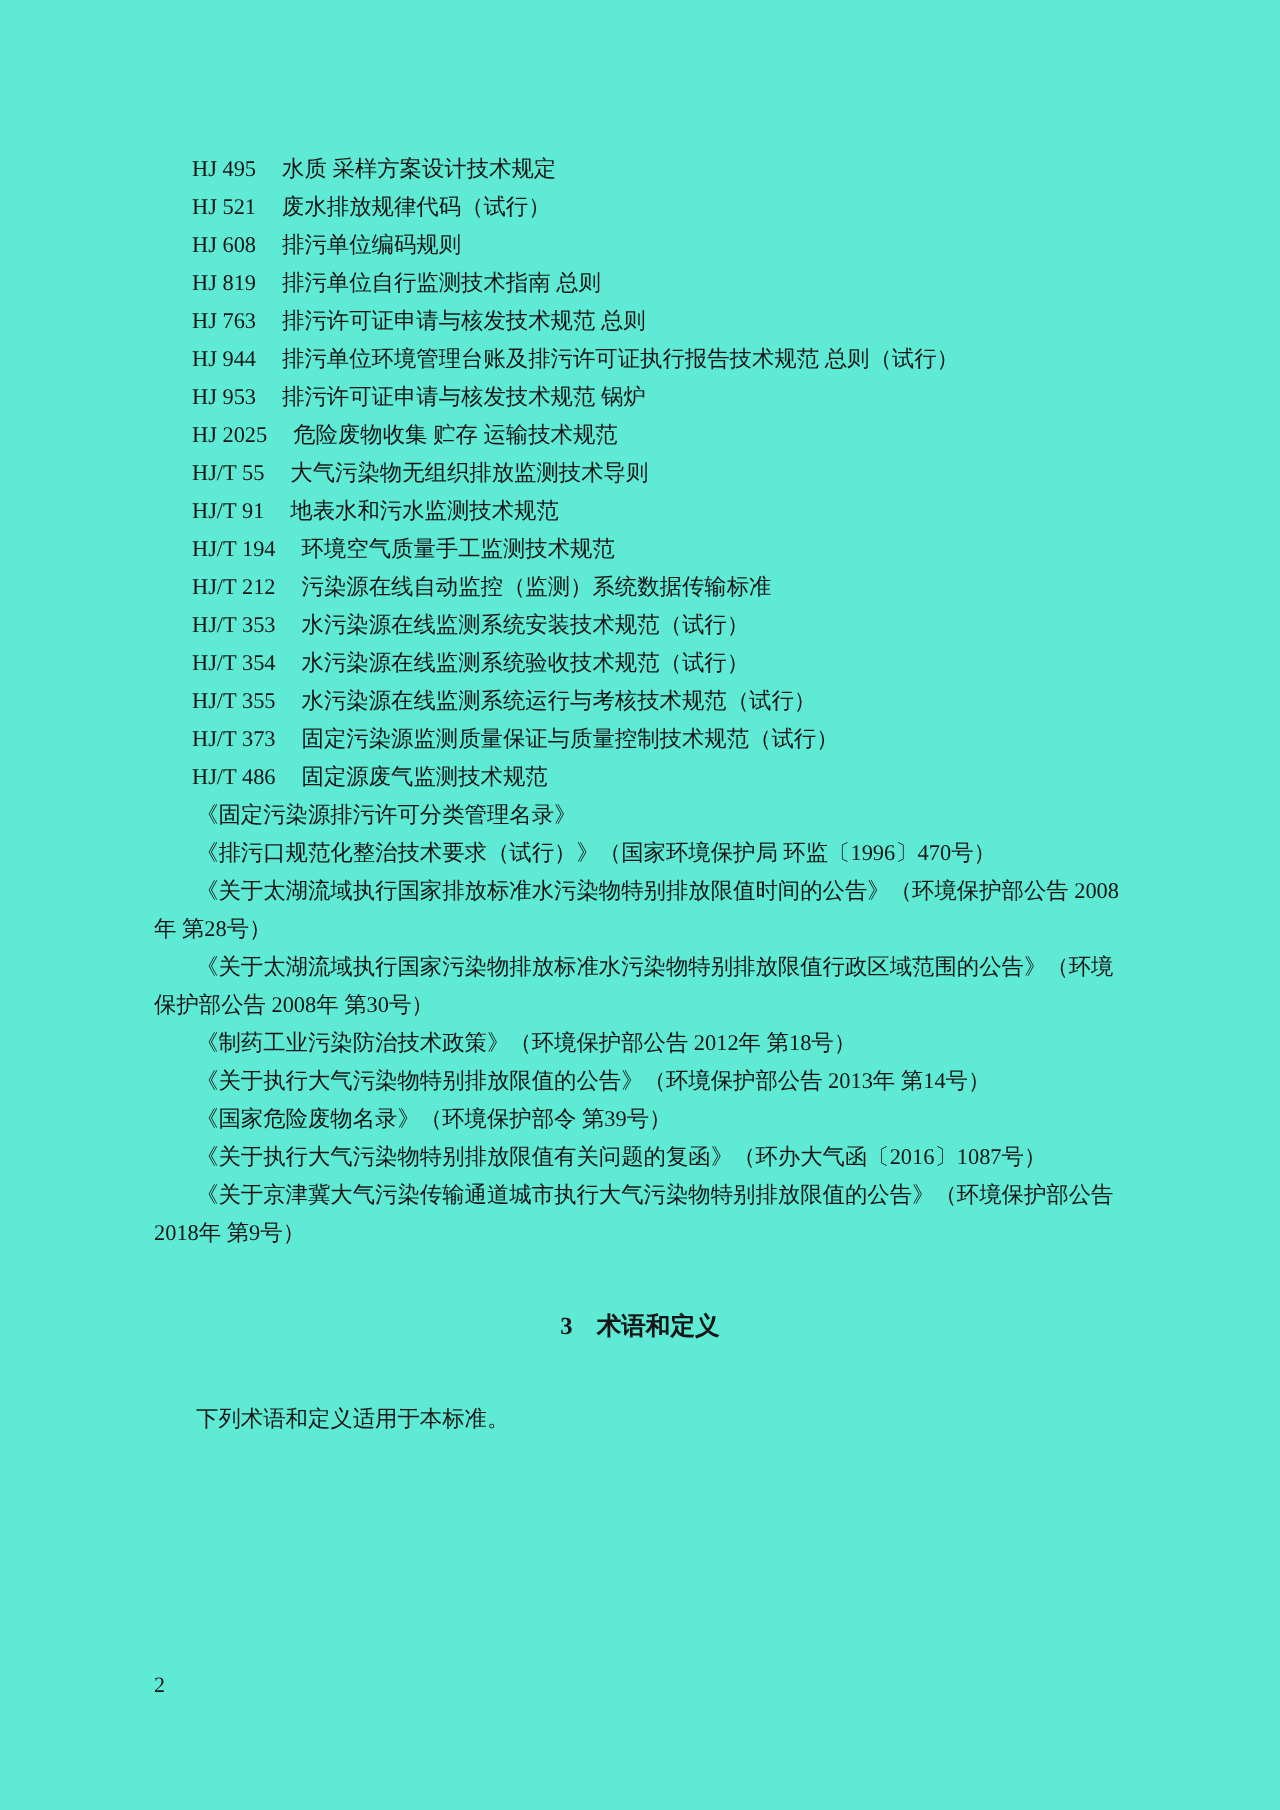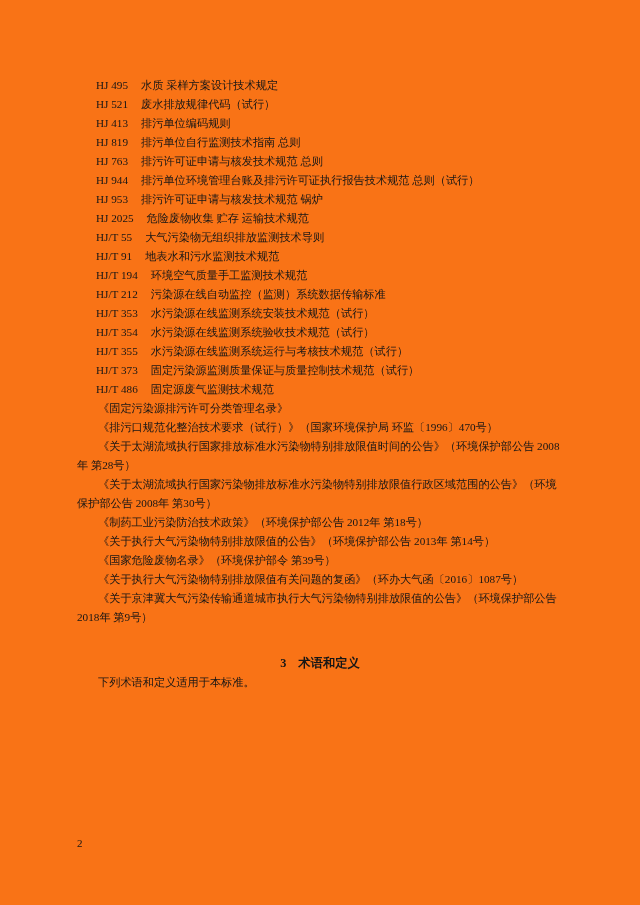--- a/index.html
+++ b/index.html
@@ -1,20 +1,20 @@
 <!DOCTYPE html>
 <html><head>
 <meta charset="utf-8">
 <style>
   html, body { margin: 0; padding: 0; background: #ffffff; }
   .page {
     position: relative;
     width: 640px;
     height: 905px;
-    background: #f97316;
+    background: #5eead4;
     color: #161616;
     font-family: "Liberation Serif", "DejaVu Serif", serif;
     overflow: hidden;
   }
   .content {
     position: absolute;
     left: 77px;
     right: 77px;
     top: 76px;
   }
@@ -33,21 +33,21 @@
   }
   .section-heading {
     margin-top: 27px;
     font-size: 12.3px;
     font-weight: bold;
     line-height: 19px;
     text-align: center;
   }
   .section-number { margin-right: 12px; }
   .intro-para {
-    margin-top: 0;
+    margin-top: 28px;
     font-size: 11.2px;
     line-height: 19px;
     text-indent: 21px;
   }
   .page-number {
     position: absolute;
     left: 77px;
     top: 836px;
     font-size: 11px;
     line-height: 14px;
@@ -55,21 +55,21 @@
 </style>
 </head>
 <body>
 
 <div class="page">
   <div class="content">
 
     <div>
       <div class="std-line"><span class="std-code">HJ 495</span><span>水质 采样方案设计技术规定</span></div>
       <div class="std-line"><span class="std-code">HJ 521</span><span>废水排放规律代码（试行）</span></div>
-      <div class="std-line"><span class="std-code">HJ 413</span><span>排污单位编码规则</span></div>
+      <div class="std-line"><span class="std-code">HJ 608</span><span>排污单位编码规则</span></div>
       <div class="std-line"><span class="std-code">HJ 819</span><span>排污单位自行监测技术指南 总则</span></div>
       <div class="std-line"><span class="std-code">HJ 763</span><span>排污许可证申请与核发技术规范 总则</span></div>
       <div class="std-line"><span class="std-code">HJ 944</span><span>排污单位环境管理台账及排污许可证执行报告技术规范 总则（试行）</span></div>
       <div class="std-line"><span class="std-code">HJ 953</span><span>排污许可证申请与核发技术规范 锅炉</span></div>
       <div class="std-line"><span class="std-code">HJ 2025</span><span>危险废物收集 贮存 运输技术规范</span></div>
       <div class="std-line"><span class="std-code">HJ/T 55</span><span>大气污染物无组织排放监测技术导则</span></div>
       <div class="std-line"><span class="std-code">HJ/T 91</span><span>地表水和污水监测技术规范</span></div>
       <div class="std-line"><span class="std-code">HJ/T 194</span><span>环境空气质量手工监测技术规范</span></div>
       <div class="std-line"><span class="std-code">HJ/T 212</span><span>污染源在线自动监控（监测）系统数据传输标准</span></div>
       <div class="std-line"><span class="std-code">HJ/T 353</span><span>水污染源在线监测系统安装技术规范（试行）</span></div>

